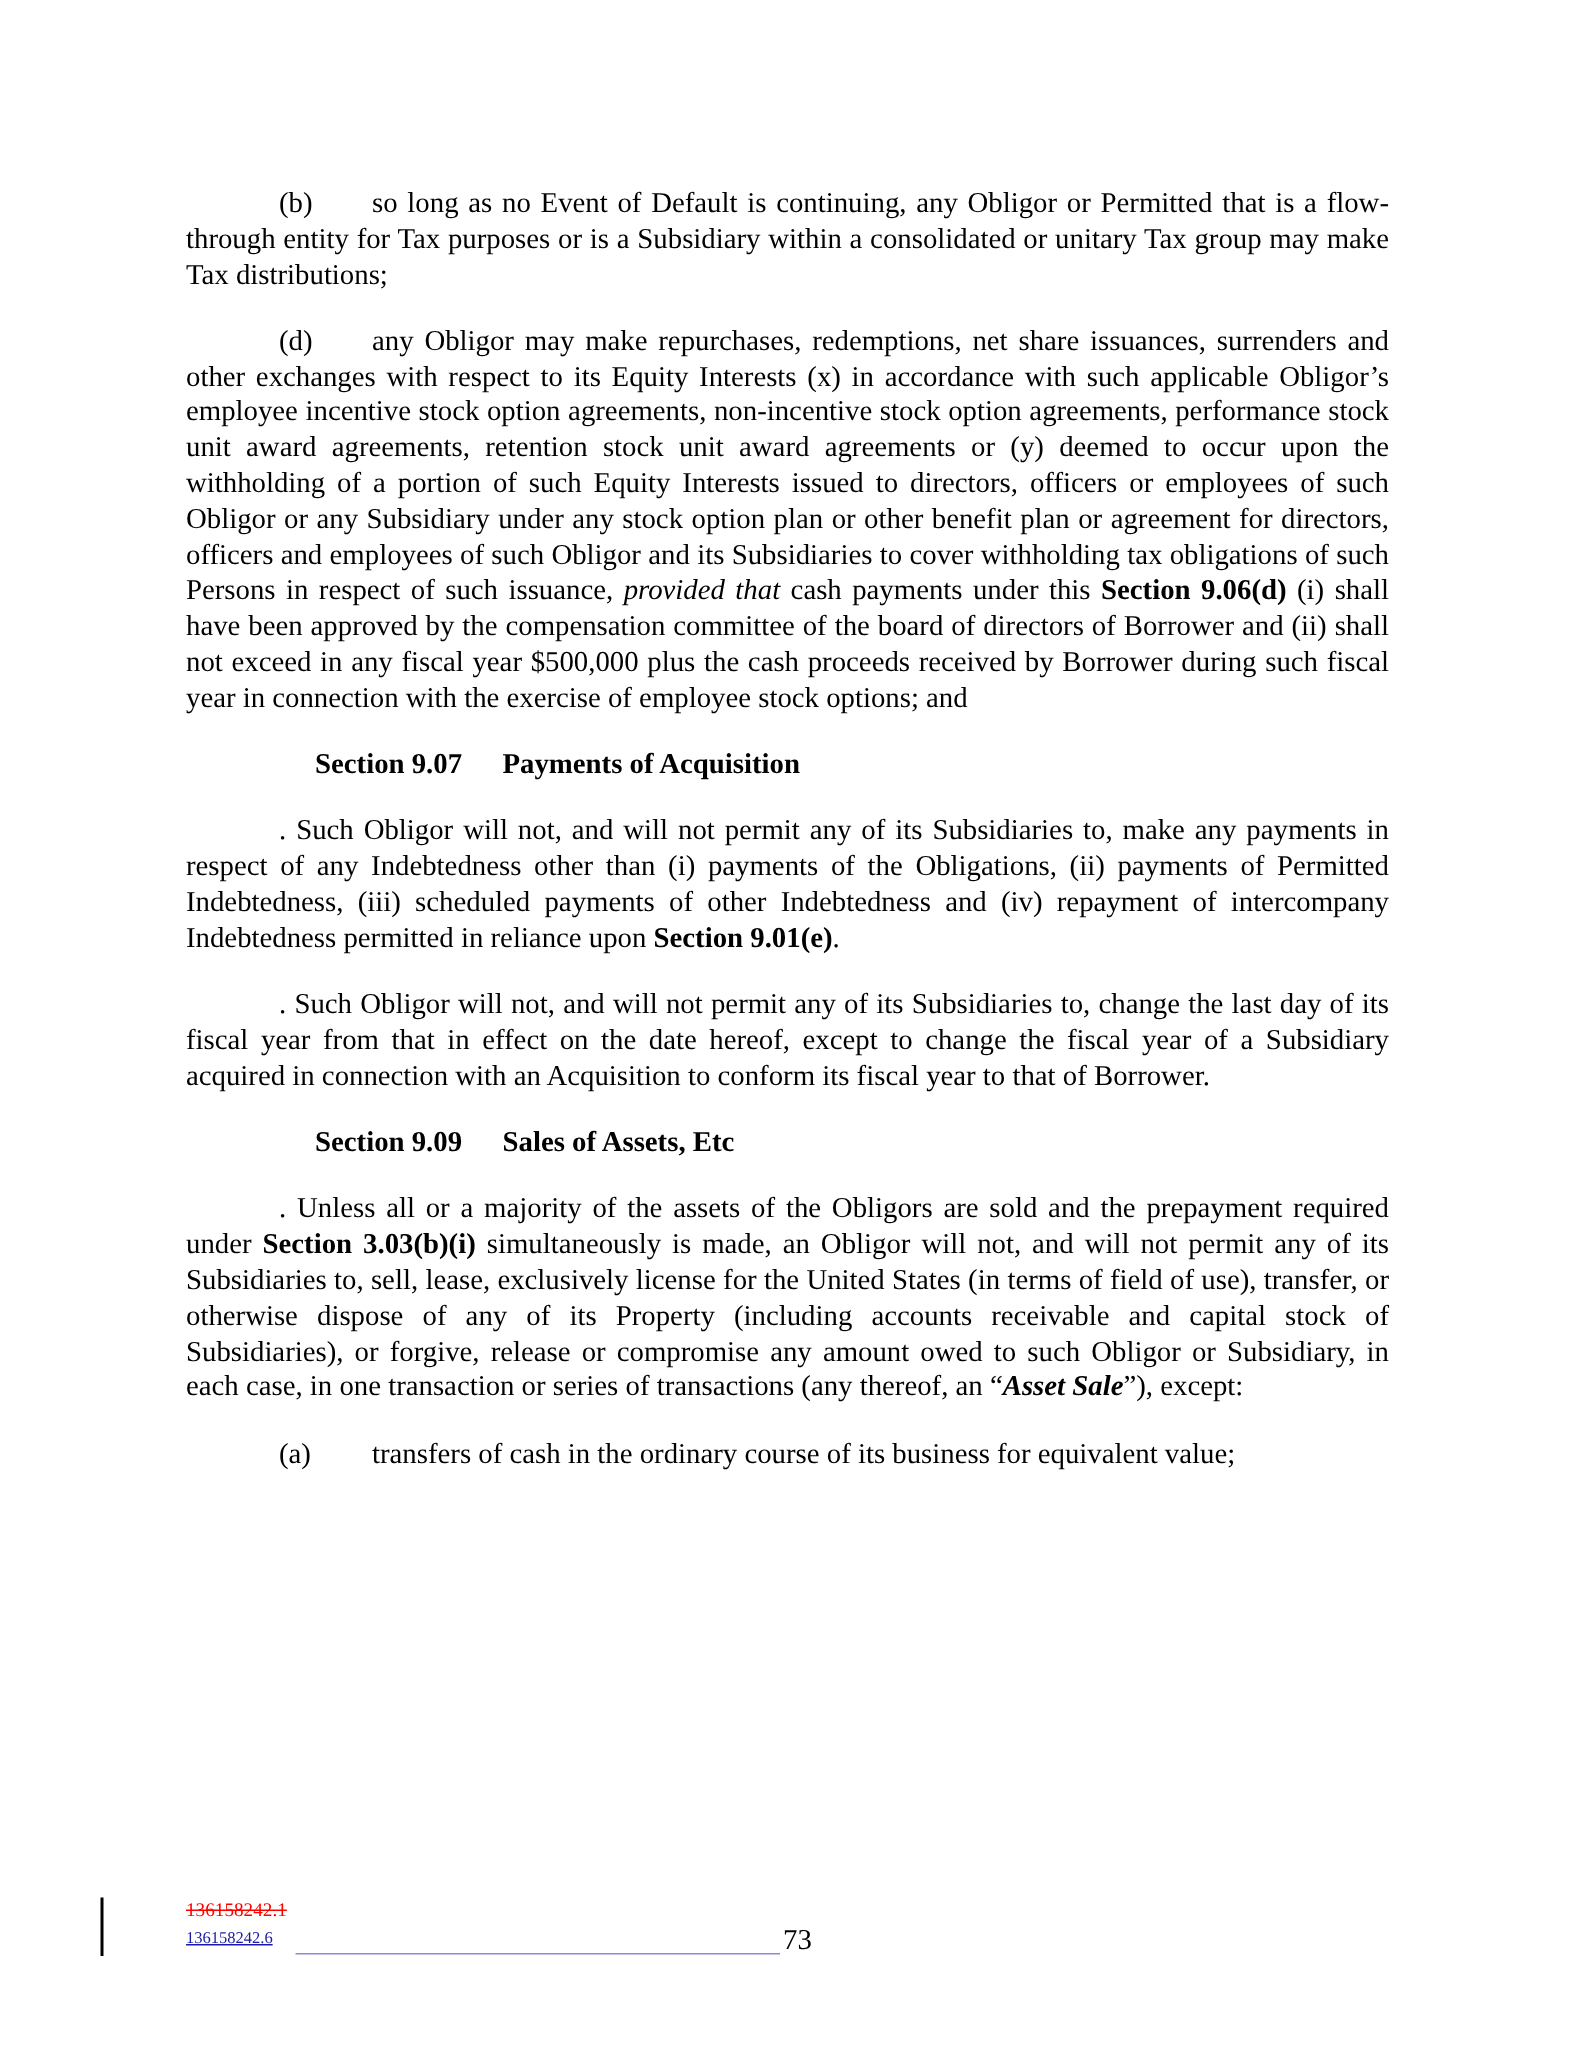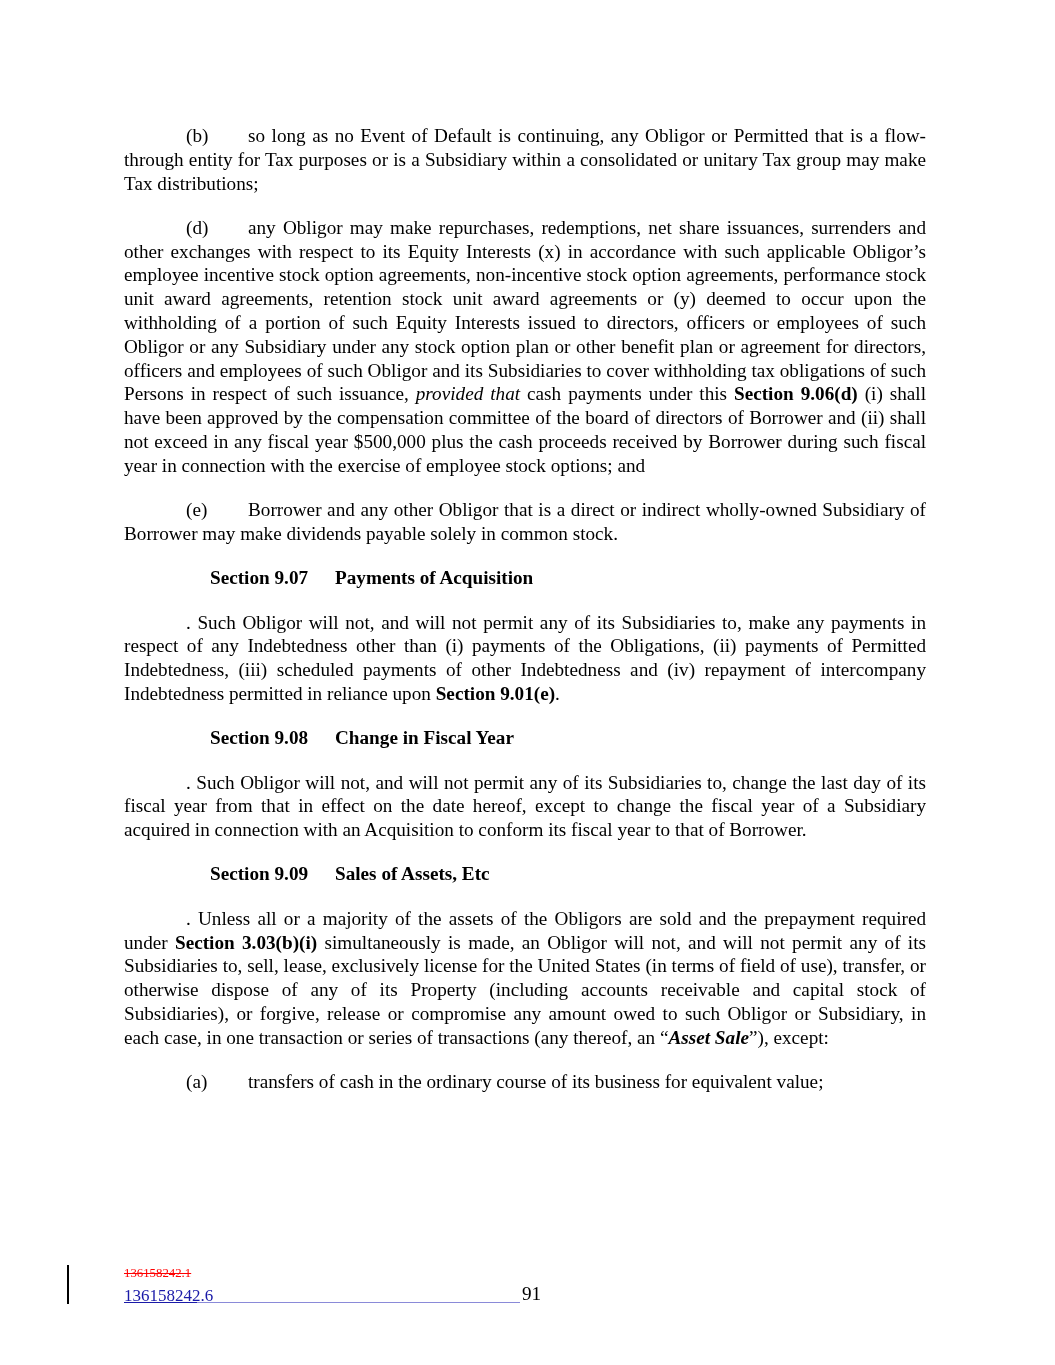--- a/index.html
+++ b/index.html
@@ -26,58 +26,56 @@
   i { font-style: italic; }
   .footer { position: absolute; left: 0; top: 0; width: 990px; height: 1365px; pointer-events: none; }
   .changebar {
     position: absolute; left: 67px; top: 1265px; width: 2px; height: 39px; background: #000;
   }
   .docid-old {
     position: absolute; left: 124px; top: 1266px; font-size: 12.8px;
     color: #ff0000; text-decoration: line-through;
   }
   .docid-new {
-    position: absolute; left: 124px; top: 1286px; font-size: 17px;
+    position: absolute; left: 124px; top: 1286px; font-size: 11px;
     color: #1a1aa8; text-decoration: underline; text-decoration-color: #1a1aa8;
   }
   .docid-rule {
     position: absolute; left: 197px; top: 1302px; width: 323px; height: 0;
     border-bottom: 1px solid #8a8ad8;
   }
   .pagenum {
     position: absolute; left: 522px; top: 1283px; font-size: 19.2px;
   }
 </style>
 </head>
 <body>
 
 <div class="page">
 
   <p class="para indent"><span class="label">(b)</span><span>so long as no Event of Default is continuing, any Obligor or Permitted that is a flow-through entity for Tax purposes or is a Subsidiary within a consolidated or unitary Tax group may make Tax distributions;</span></p>
 
 
   <p class="para indent"><span class="label">(d)</span><span>any Obligor may make repurchases, redemptions, net share issuances, surrenders and other exchanges with respect to its Equity Interests (x) in accordance with such applicable Obligor’s employee incentive stock option agreements, non-incentive stock option agreements, performance stock unit award agreements, retention stock unit award agreements or (y) deemed to occur upon the withholding of a portion of such Equity Interests issued to directors, officers or employees of such Obligor or any Subsidiary under any stock option plan or other benefit plan or agreement for directors, officers and employees of such Obligor and its Subsidiaries to cover withholding tax obligations of such Persons in respect of such issuance, </span><i>provided that</i><span> cash payments under this </span><b>Section 9.06(d)</b><span> (i) shall have been approved by the compensation committee of the board of directors of Borrower and (ii) shall not exceed in any fiscal year $500,000 plus the cash proceeds received by Borrower during such fiscal year in connection with the exercise of employee stock options; and</span></p>
 
-  <p class="para indent"><span class="label">(e)</span><span>Borrower and any other Obligor that is a direct or indirect wholly-owned Subsidiary of Borrower may make dividends payable solely in common stock.</span></p>
 
   <p class="heading"><span class="num">Section 9.07</span><span>Payments of Acquisition</span></p>
 
   <p class="para lead"><span>.  Such Obligor will not, and will not permit any of its Subsidiaries to, make any payments in respect of any Indebtedness other than (i) payments of the Obligations, (ii) payments of Permitted Indebtedness, (iii) scheduled payments of other Indebtedness and (iv) repayment of intercompany Indebtedness permitted in reliance upon </span><b>Section 9.01(e)</b><span>.</span></p>
 
-  <p class="heading"><span class="num">Section 9.08</span><span>Change in Fiscal Year</span></p>
 
   <p class="para lead"><span>.  Such Obligor will not, and will not permit any of its Subsidiaries to, change the last day of its fiscal year from that in effect on the date hereof, except to change the fiscal year of a Subsidiary acquired in connection with an Acquisition to conform its fiscal year to that of Borrower.</span></p>
 
   <p class="heading"><span class="num">Section 9.09</span><span>Sales of Assets, Etc</span></p>
 
   <p class="para lead"><span>.  Unless all or a majority of the assets of the Obligors are sold and the prepayment required under </span><b>Section 3.03(b)(i)</b><span> simultaneously is made, an Obligor will not, and will not permit any of its Subsidiaries to, sell, lease, exclusively license for the United States (in terms of field of use), transfer, or otherwise dispose of any of its Property (including accounts receivable and capital stock of Subsidiaries), or forgive, release or compromise any amount owed to such Obligor or Subsidiary, in each case, in one transaction or series of transactions (any thereof, an “</span><b><i>Asset Sale</i></b><span>”), except:</span></p>
 
   <p class="para indent"><span class="label">(a)</span><span>transfers of cash in the ordinary course of its business for equivalent value;</span></p>
 
 </div>
 
 <div class="footer">
   <div class="changebar"></div>
   <div class="docid-old">136158242.1</div>
   <div class="docid-new">136158242.6</div>
   <div class="docid-rule"></div>
-  <div class="pagenum">91</div>
+  <div class="pagenum">73</div>
 </div>
 
 </body></html>

